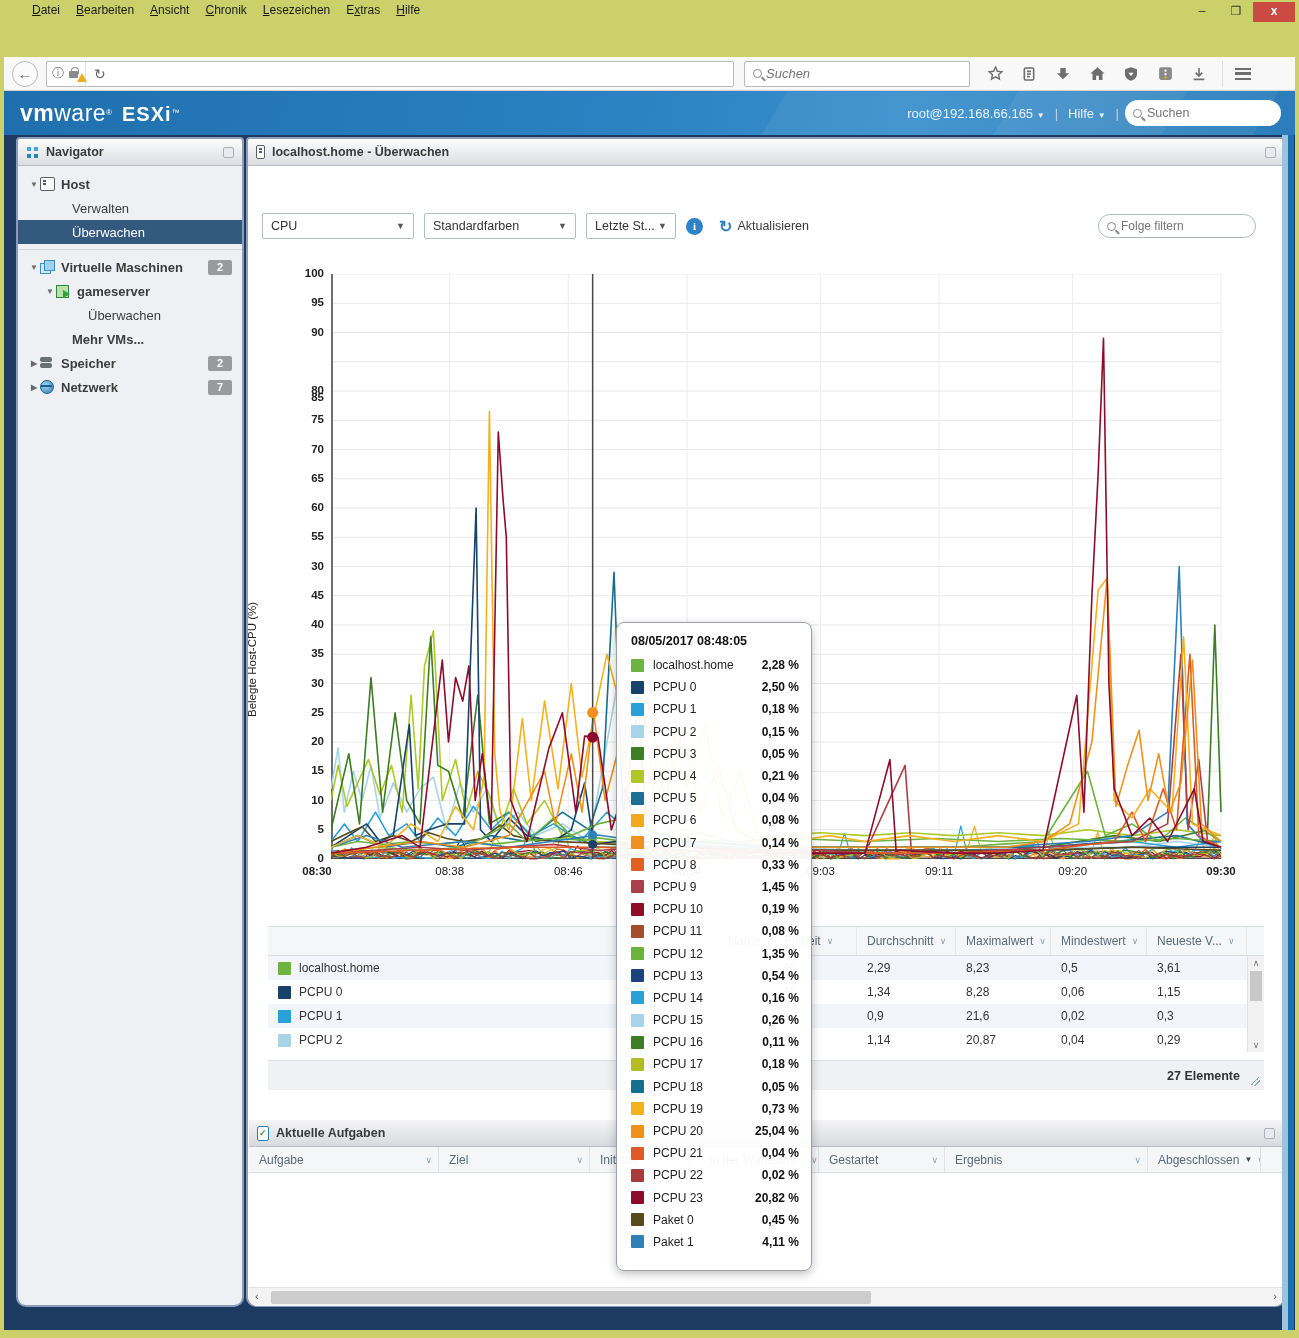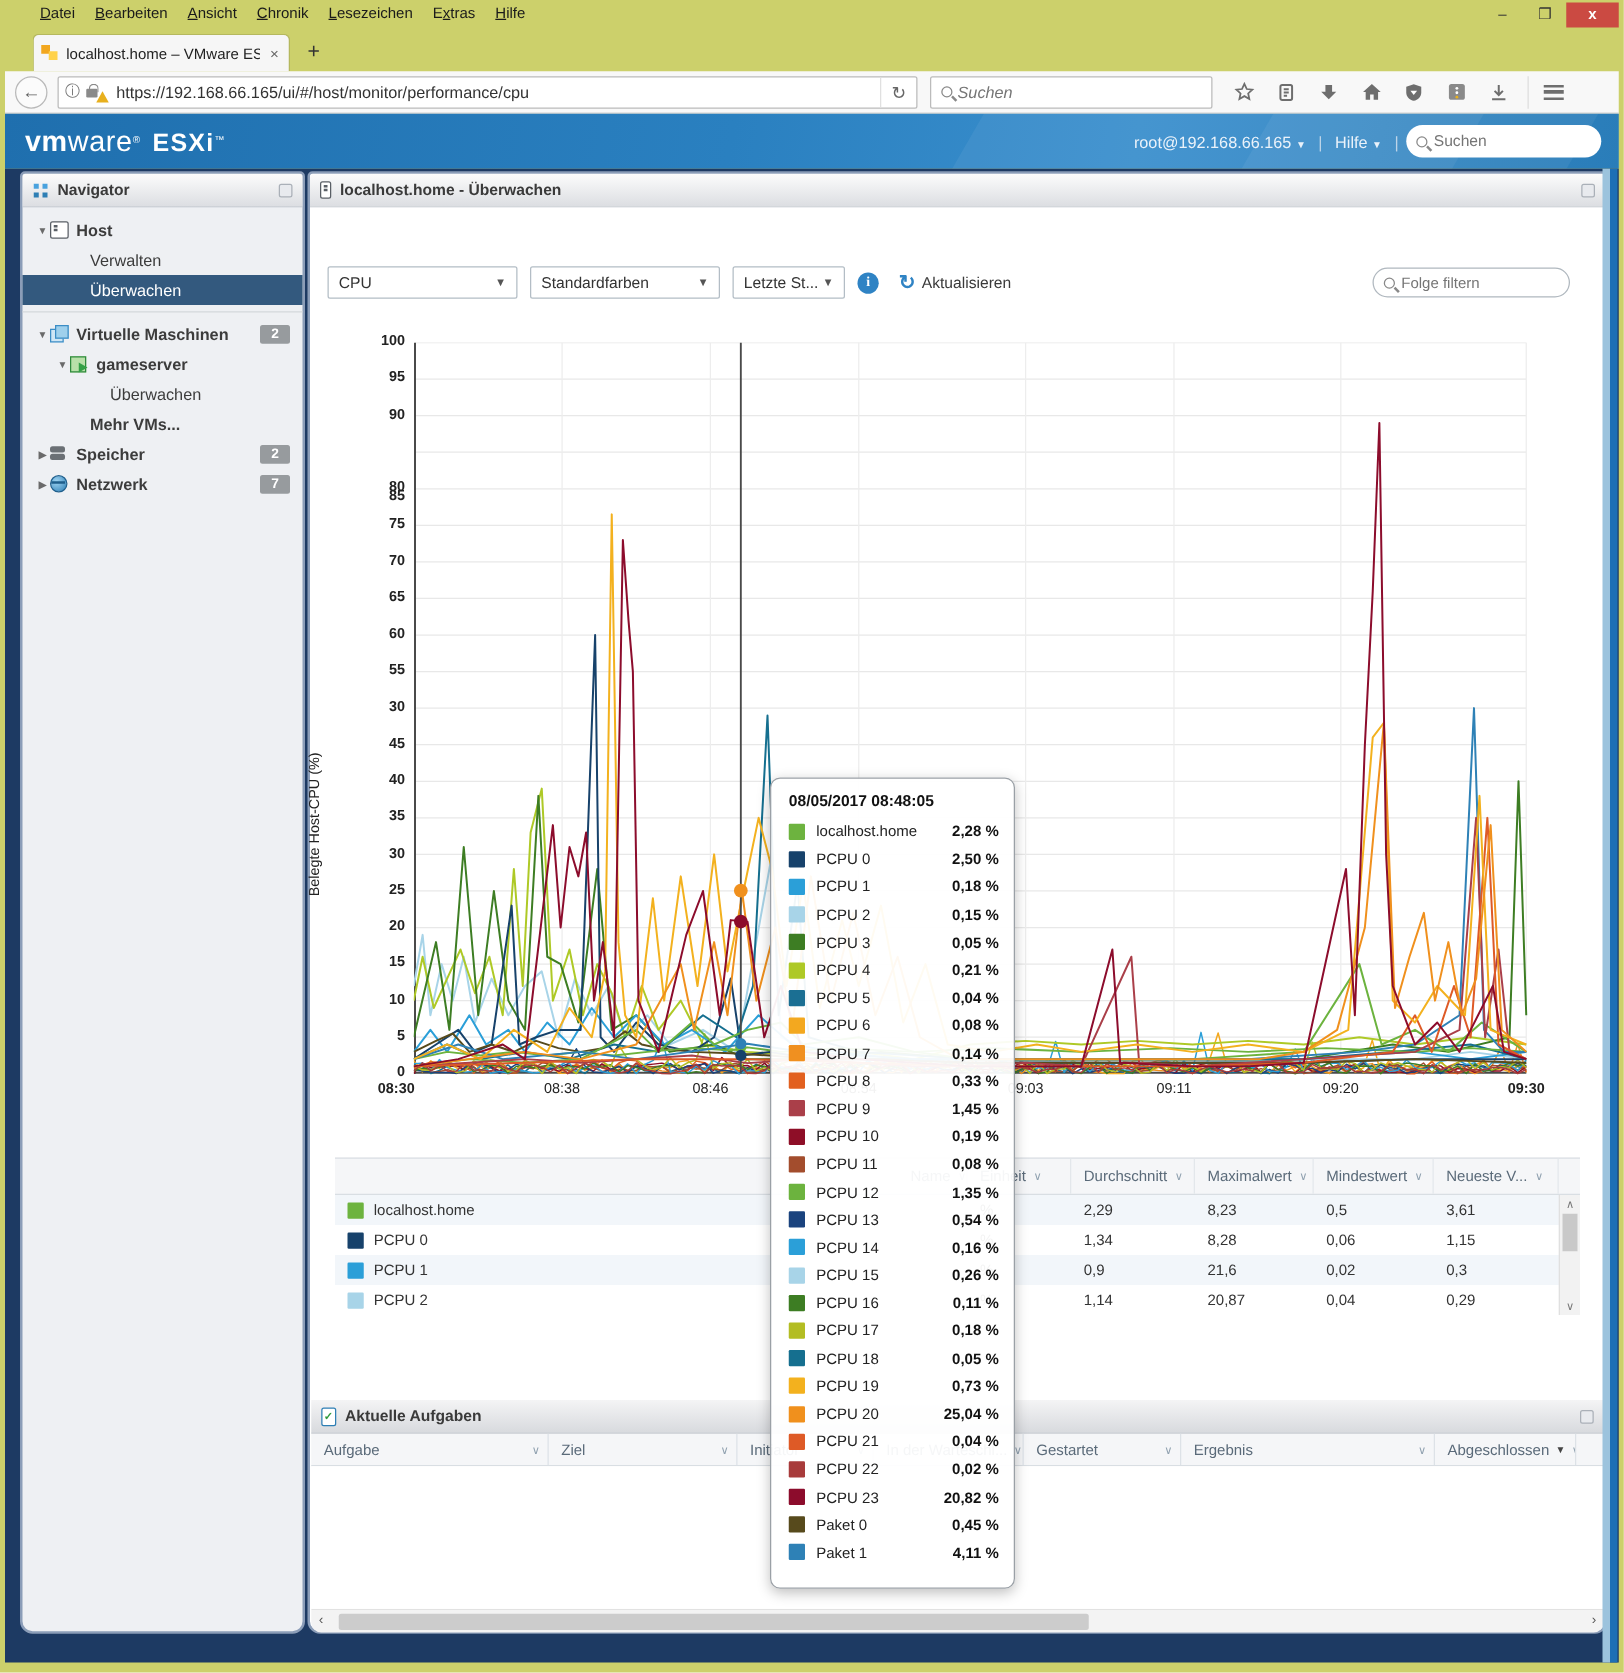--- a/index.html
+++ b/index.html
@@ -168,41 +168,29 @@
       <span class="menu-item"><u>L</u>esezeichen</span>
       <span class="menu-item">E<u>x</u>tras</span>
       <span class="menu-item"><u>H</u>ilfe</span>
     </div>
   <div id="winbtns">
     <div class="winbtn">–</div>
     <div class="winbtn">❒</div>
     <div class="winbtn close">x</div>
   </div>
 
-  <div id="tabstrip">
-    <div id="tab-active">
-      <span class="favicon">
-          <i></i>
-          <i></i>
-        </span>
-      <span id="tab-title">localhost.home – VMware ES</span>
-      <span id="tab-close">×</span>
-    </div>
-    <div id="newtab-btn">+</div>
-  </div>
 
   <div id="toolbar">
     <div id="back-btn">←</div>
     <div id="urlbox">
       <span class="url-ico">ⓘ</span>
       <span class="lockwrap">
           <span class="lock"></span>
           <span class="warn"></span>
         </span>
-      <input id="url-input" value="https://192.168.66.165/ui/#/host/monitor/performance/cpu" style="">
       <span id="reload-btn">↻</span>
     </div>
     <div id="searchbox">
       <span class="mag"></span>
       <input id="search-input" placeholder="Suchen" style="">
     </div>
     <div id="tb-icons">
       <span class="tb-ico">
           <svg width="17" height="17" viewBox="0 0 24 24" fill="none" stroke="#6e6e6e" stroke-width="2">
             <path d="M12 3l2.7 5.8 6.3.7-4.7 4.3 1.3 6.2-5.6-3.2-5.6 3.2 1.3-6.2L3 9.5l6.3-.7z"></path>
@@ -526,20 +514,24 @@
               <div class="pt-cell" style="width: 95px;">20,87</div>
               <div class="pt-cell" style="width: 96px;">0,04</div>
               <div class="pt-cell" style="width: 100px;">0,29</div>
             </div>
           </div>
         <div id="pt-scroll">
           <div style="margin-top:2px">∧</div>
             <div class="thumb"></div>
             <div style="position:absolute;bottom:2px;left:0;right:0">∨</div>
         </div>
+        <div id="pt-footer">
+          <span>27 Elemente</span>
+          <span id="pt-grip"></span>
+        </div>
       </div>
 
       <div id="tasks">
         <div class="panel-hdr">
           <span class="clip-icon"></span>
           <span class="ttl">Aktuelle Aufgaben</span>
           <span class="pin"></span>
         </div>
         <div id="task-cols">
             <div class="tk-hcell" style="width: 190px;">

